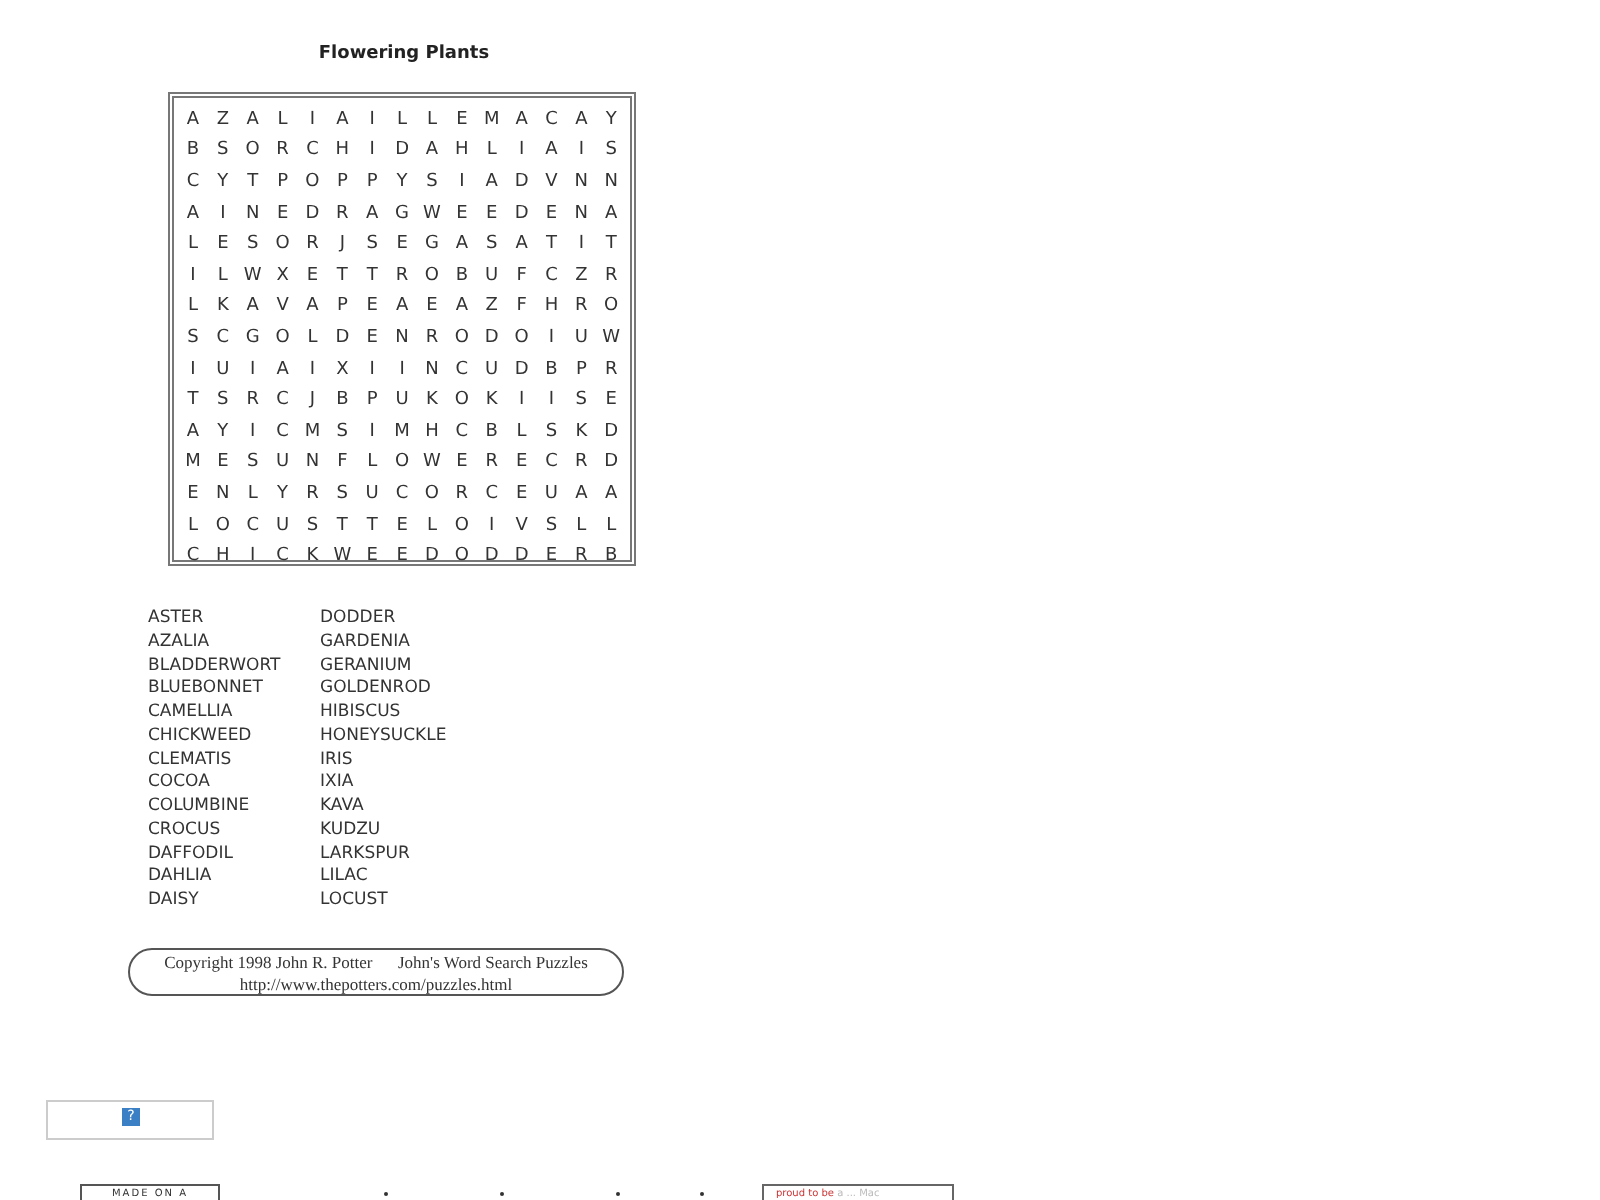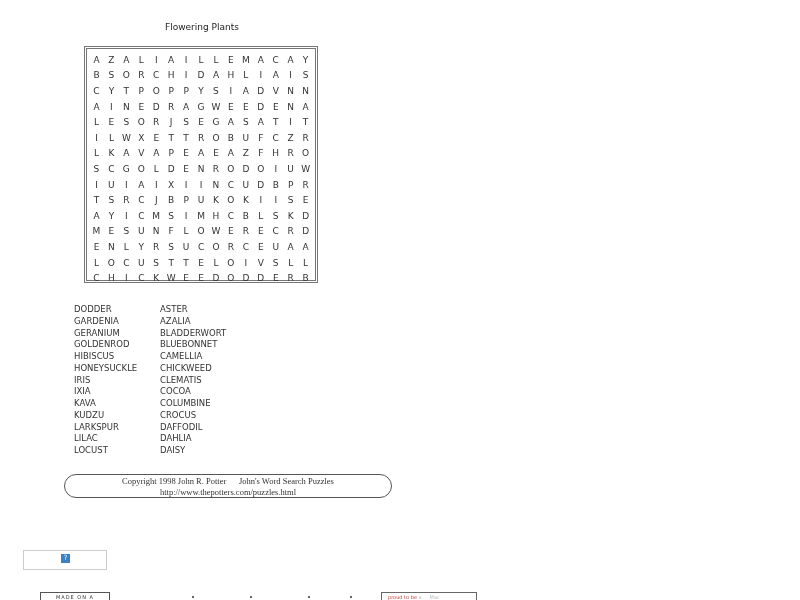--- a/index.html
+++ b/index.html
@@ -1,25 +1,25 @@
 <!DOCTYPE html>
 <html><head>
 <meta charset="utf-8">
 <style>
   html, body { margin:0; padding:0; background:#ffffff; }
   body { width:800px; height:600px; position:relative; overflow:hidden; font-family:"DejaVu Serif", serif; color:#222; }
-  .title { position:absolute; left:84px; top:22px; width:236px; text-align:center; font-family:"DejaVu Sans", sans-serif; font-size:9px; font-weight:normal; color:#222; }
+  .title { position:absolute; left:84px; top:22px; width:236px; text-align:center; font-family:"DejaVu Sans", sans-serif; font-size:9px; font-weight:bold; color:#222; }
   .grid { position:absolute; left:84px; top:46px; width:234px; height:237px; border:2px solid #777; border-style:double; border-width:3px; box-sizing:border-box; padding:3px 2px; }
   .grid-row { display:flex; height:15.6px; align-items:center; }
   .cell { width:15.4px; text-align:center; font-family:"DejaVu Sans", sans-serif; font-size:9px; color:#333; letter-spacing:0; }
   .words { position:absolute; left:74px; top:304px; display:flex; }
   .col { display:flex; flex-direction:column; }
   .col1 { width:86px; } .col2 { width:86px; } .col3 { width:90px; }
   .word { font-family:"DejaVu Sans", sans-serif; font-size:8.5px; height:11.75px; line-height:11.75px; color:#333; }
-  .copyright { position:absolute; left:64px; top:474px; width:328px; height:24px; border:1px solid #555; border-radius:12px; font-family:"Liberation Serif", serif; font-size:8.5px; color:#333; text-align:center; line-height:11px; padding-top:1px; box-sizing:border-box; }
+  .copyright { position:absolute; left:64px; top:474px; width:248px; height:24px; border:1px solid #555; border-radius:12px; font-family:"Liberation Serif", serif; font-size:8.5px; color:#333; text-align:center; line-height:11px; padding-top:1px; box-sizing:border-box; }
   .copyright .line1 span { display:inline-block; }
   .access { position:absolute; left:18px; top:554px; font-family:"DejaVu Serif", serif; font-size:13px; color:#222; display:flex; align-items:center; white-space:nowrap; }
   .counter { display:inline-block; width:82px; height:18px; border:1px solid #ccc; margin:0 4px 0 5px; position:relative; top:-4px; background:#fff; }
   .counter .qicon { position:absolute; left:37px; top:3px; width:9px; height:9px; background:#3b7fc4; color:#fff; font-size:7px; line-height:9px; text-align:center; font-family:"DejaVu Sans", sans-serif; }
   .badge-mac { position:absolute; left:40px; top:592px; width:68px; height:10px; border:1px solid #555; font-family:"DejaVu Sans", sans-serif; font-size:5px; letter-spacing:1px; text-align:center; line-height:8px; color:#333; background:#fff; }
   .dots { position:absolute; left:160px; top:596px; width:230px; height:4px; }
   .dot { position:absolute; top:0; width:2px; height:2px; background:#333; border-radius:1px; }
   .badge-proud { position:absolute; left:381px; top:592px; width:96px; height:10px; border:1px solid #666; font-family:"DejaVu Sans", sans-serif; font-size:5px; line-height:8px; color:#c33; padding-left:6px; box-sizing:border-box; background:#fff; }
   .badge-proud span.fade { color:#bbb; }
 </style>
@@ -280,50 +280,50 @@
       <span class="cell">O</span>
       <span class="cell">D</span>
       <span class="cell">D</span>
       <span class="cell">E</span>
       <span class="cell">R</span>
       <span class="cell">B</span>
     </div>
   </div>
 
 <div class="words">
+  <div class="col col1" id="col1">
+      <div class="word">ASTER</div>
+      <div class="word">AZALIA</div>
+      <div class="word">BLADDERWORT</div>
+      <div class="word">BLUEBONNET</div>
+      <div class="word">CAMELLIA</div>
+      <div class="word">CHICKWEED</div>
+      <div class="word">CLEMATIS</div>
+      <div class="word">COCOA</div>
+      <div class="word">COLUMBINE</div>
+      <div class="word">CROCUS</div>
+      <div class="word">DAFFODIL</div>
+      <div class="word">DAHLIA</div>
+      <div class="word">DAISY</div>
+    </div>
   <div class="col col2" id="col2">
       <div class="word">DODDER</div>
       <div class="word">GARDENIA</div>
       <div class="word">GERANIUM</div>
       <div class="word">GOLDENROD</div>
       <div class="word">HIBISCUS</div>
       <div class="word">HONEYSUCKLE</div>
       <div class="word">IRIS</div>
       <div class="word">IXIA</div>
       <div class="word">KAVA</div>
       <div class="word">KUDZU</div>
       <div class="word">LARKSPUR</div>
       <div class="word">LILAC</div>
       <div class="word">LOCUST</div>
     </div>
-  <div class="col col1" id="col1">
-      <div class="word">ASTER</div>
-      <div class="word">AZALIA</div>
-      <div class="word">BLADDERWORT</div>
-      <div class="word">BLUEBONNET</div>
-      <div class="word">CAMELLIA</div>
-      <div class="word">CHICKWEED</div>
-      <div class="word">CLEMATIS</div>
-      <div class="word">COCOA</div>
-      <div class="word">COLUMBINE</div>
-      <div class="word">CROCUS</div>
-      <div class="word">DAFFODIL</div>
-      <div class="word">DAHLIA</div>
-      <div class="word">DAISY</div>
-    </div>
 </div>
 
 <div class="copyright">
   <div class="line1">
     <span>Copyright  1998 John R. Potter</span>
     &nbsp;&nbsp;&nbsp;&nbsp;
     <span>John's Word Search Puzzles</span>
   </div>
   <div class="line2">http://www.thepotters.com/puzzles.html</div>
 </div>

